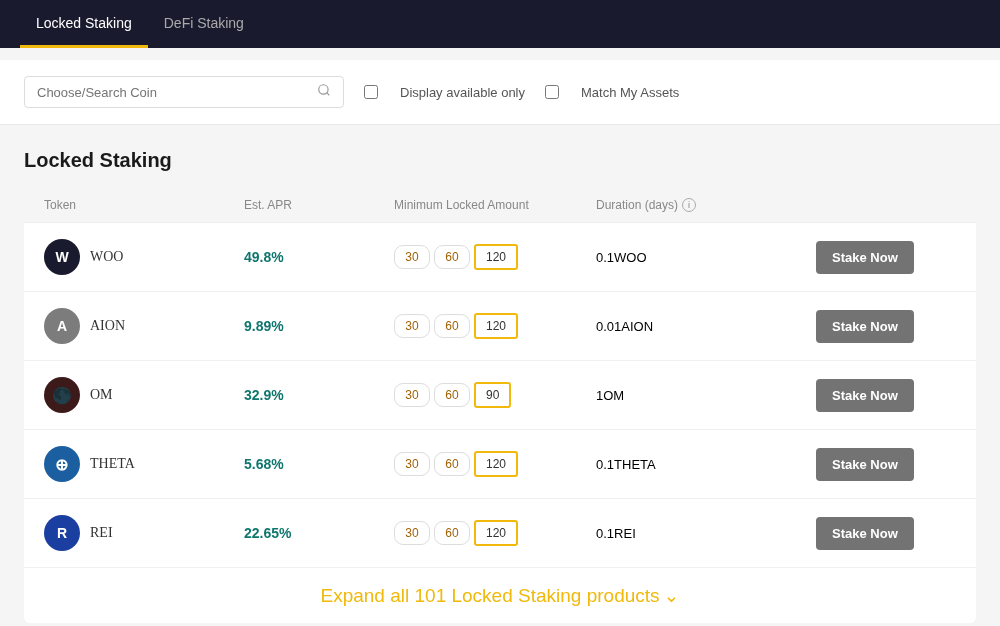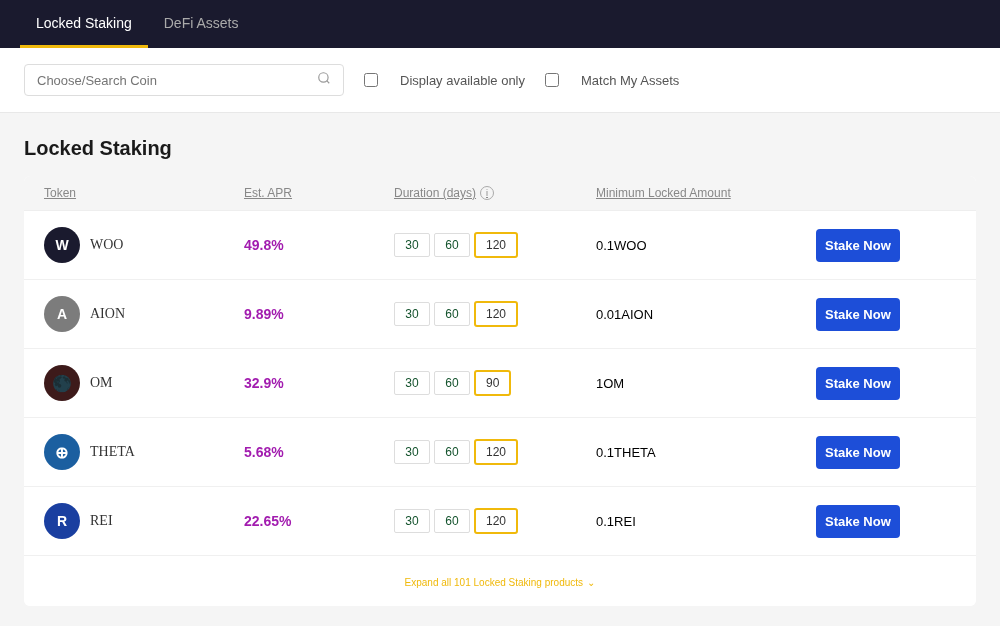--- a/index.html
+++ b/index.html
@@ -4,64 +4,64 @@
   <style>
     * { box-sizing: border-box; margin: 0; padding: 0; }
     body { font-family: -apple-system, BlinkMacSystemFont, 'Segoe UI', sans-serif; background: #f5f5f5; color: #333; }
 
     
     .header { background: #1a1a2e; display: flex; align-items: stretch; padding: 0 20px; height: 48px; }
     .tab { color: #aaa; font-size: 14px; font-weight: 500; padding: 0 16px; display: flex; align-items: center; cursor: pointer; position: relative; border-bottom: 3px solid transparent; }
     .tab.active { color: #fff; border-bottom: 3px solid #f0b90b; }
 
     
-    .search-bar { background: #fff; padding: 16px 24px; display: flex; gap: 20px; border-bottom: 1px solid #e8e8e8; }
+    .search-bar { background: #fff; padding: 16px 24px; display: flex; gap: 20px; border-bottom: 1px solid #e8e8e8; margin-top: 12px; }
     .search-input-wrap { display: flex; align-items: center; border: 1px solid #ddd; border-radius: 4px; padding: 6px 12px; width: 320px; background: #fff; }
     .search-input-wrap input { border: none; outline: none; font-size: 13px; color: #999; width: 100%; }
     .search-icon-wrap { color: #999; margin-left: 8px; }
     .checkbox-label { display: flex; align-items: center; gap: 22px; font-size: 13px; color: #555; cursor: pointer; }
     .checkbox-label input[type=checkbox] { width: 14px; height: 14px; accent-color: #f0b90b; }
 
     
     .main { padding: 24px 24px; background: #f5f5f5; min-height: calc(100vh - 48px - 57px); }
     .section-title { font-size: 20px; font-weight: 700; color: #1a1a1a; margin-bottom: 16px; }
 
     
     .table { background: #fff; border-radius: 6px; overflow: hidden; }
     .table-header { display: grid; grid-template-columns: 200px 150px 1fr 220px 140px; background: #f5f5f5; padding: 10px 20px; border-bottom: 1px solid #eee; }
-    .table-header-cell { font-size: 12px; color: #888; font-weight: 500; display: flex; align-items: flex-end; gap: 4px; text-decoration: underline; }
+    .table-header-cell { font-size: 12px; color: #888; font-weight: 500; display: flex; align-items: flex-end; gap: 4px; }
     .table-row { display: grid; grid-template-columns: 200px 150px 1fr 220px 140px; padding: 16px 20px; border-bottom: 1px solid #f0f0f0; align-items: center; }
     .table-row:last-child { border-bottom: none; }
 
     .token-cell { display: flex; align-items: center; gap: 10px; }
     .token-logo { width: 36px; height: 36px; border-radius: 50%; display: flex; align-items: center; justify-content: center; font-weight: 700; font-size: 13px; color: #fff; flex-shrink: 0; }
     .token-name { font-size: 14px; font-weight: 500; color: #333; font-family: Liberation Serif, serif; }
-    .apr { font-size: 14px; font-weight: 600; color: #a21caf; }
+    .apr { font-size: 14px; font-weight: 600; color: #0f766e; }
     .duration-cell { display: flex; align-items: center; gap: 4px; }
-    .duration-btn { border: 1px solid #ddd; border-radius: 2px; padding: 4px 10px; font-size: 12px; color: #14532d; background: #fff; cursor: pointer; min-width: 36px; text-align: center; }
+    .duration-btn { border: 1px solid #ddd; border-radius: 9px; padding: 4px 10px; font-size: 12px; color: #a16207; background: #fff; cursor: pointer; min-width: 36px; text-align: center; }
     .duration-btn.active { border: 2px solid #f0b90b; color: #333; font-weight: 400; border-radius: 3px; }
     .min-amount { font-size: 13px; color: #000000; }
-    .stake-btn { background: #1d4ed8; color: #fff; border: none; border-radius: 4px; padding: 9px 9px; font-size: 13px; font-weight: 600; cursor: pointer; white-space: nowrap; }
+    .stake-btn { background: #737373; color: #fff; border: none; border-radius: 4px; padding: 9px 16px; font-size: 13px; font-weight: 600; cursor: pointer; white-space: nowrap; }
 
     
     .expand-row { text-align: center; padding: 16px; background: #fff; border-top: 1px solid #f0f0f0; }
-    .expand-link { color: #f0b90b; font-size: 10px; cursor: pointer; display: inline-flex; align-items: center; gap: 4px; }
+    .expand-link { color: #f0b90b; font-size: 19px; cursor: pointer; display: inline-flex; align-items: center; gap: 4px; }
 
     
     .info-icon { display: inline-flex; align-items: center; justify-content: center; width: 14px; height: 14px; border-radius: 50%; border: 1px solid #aaa; font-size: 9px; color: #888; cursor: default; }
   </style>
 </head>
 <body>
 
 <div class="header">
   <div class="tab active">
     <span>Locked Staking</span>
   </div>
   <div class="tab">
-    <span>DeFi Assets</span>
+    <span>DeFi Staking</span>
   </div>
 </div>
 
 <div class="search-bar">
   <div class="search-input-wrap">
     <input type="text" placeholder="Choose/Search Coin" style="">
     <span class="search-icon-wrap">
       <svg width="14" height="14" viewBox="0 0 24 24" fill="none" stroke="currentColor" stroke-width="2">
           <circle cx="11" cy="11" r="8"></circle>
           <line x1="21" y1="21" x2="16.65" y2="16.65"></line>
@@ -84,26 +84,26 @@
   <div class="table">
 
     <div class="table-header">
       <div class="table-header-cell">
           <span>Token</span>
         </div>
       <div class="table-header-cell">
           <span>Est. APR</span>
         </div>
       <div class="table-header-cell">
+          <span>Minimum Locked Amount</span>
+        </div>
+      <div class="table-header-cell">
         <span>Duration (days)</span>
         <span class="info-icon">i</span>
       </div>
-      <div class="table-header-cell">
-          <span>Minimum Locked Amount</span>
-        </div>
       <div class="table-header-cell"></div>
     </div>
 
     <div id="table-body">
         <div class="table-row">
     <div class="token-cell">
       <div class="token-logo" style="background:#1a1a2e">
         <span style="font-size:14px">W</span>
       </div>
       <span class="token-name">WOO</span>

